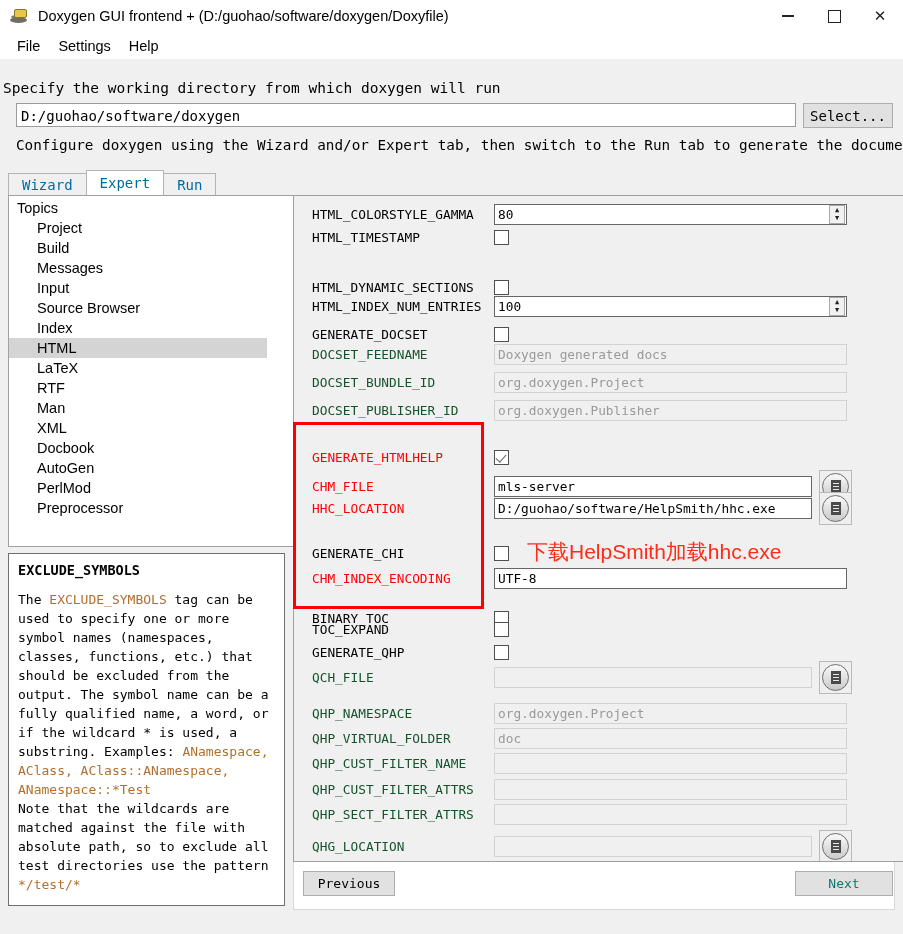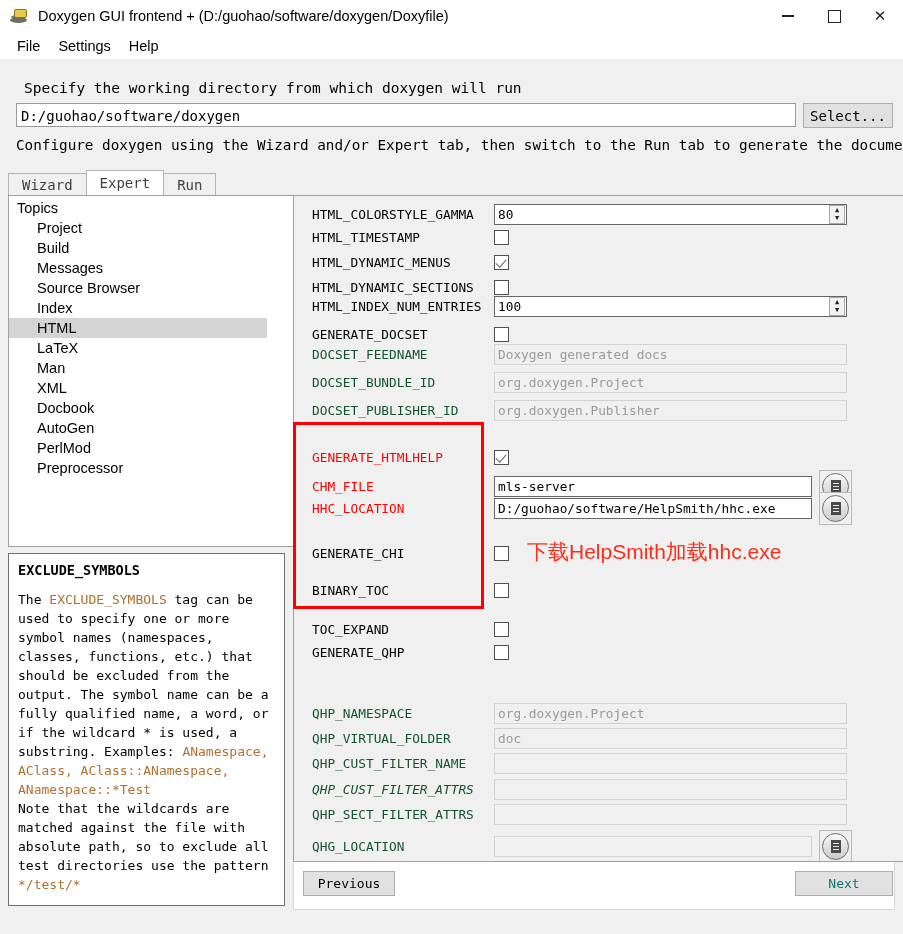--- a/index.html
+++ b/index.html
@@ -102,21 +102,21 @@
     background: #f0f0f0;
   }
 
   .mono {
     font-family: "DejaVu Sans Mono", "Liberation Mono", monospace;
   }
 
   
   #wd-label {
     position: absolute;
-    left: 24px; top: 80px;
+    left: 3px; top: 80px;
     font-size: 14.5px;
     color: #000;
     letter-spacing: 0px;
   }
   #wd-input {
     position: absolute;
     left: 16px; top: 103px;
     width: 780px; height: 24px;
     box-sizing: border-box;
     background: #ffffff;
@@ -154,21 +154,21 @@
     height: 24px;
     display: flex;
     align-items: flex-end;
   }
   #tabs .tab {
     height: 22px;
     box-sizing: border-box;
     padding: 0 13px;
     display: flex; align-items: center;
     font-size: 14px;
-    color: #404040;
+    color: #0369a1;
     background: #f0f0f0;
     border: 1px solid #b4b4b4;
     border-bottom: none;
     margin-right: -1px;
   }
   #tabs .tab.active {
     background: #ffffff;
     height: 25px;
     border-color: #b4b4b4;
     position: relative;
@@ -491,24 +491,26 @@
   <div class="tab mono active">Expert</div>
   <div class="tab mono">Run</div>
 </div>
 
 <div id="topics-panel">
   <div id="topics-list">
     <div class="topic-row">Topics</div>
     <div class="topic-row child">Project</div>
     <div class="topic-row child">Build</div>
     <div class="topic-row child">Messages</div>
+    <div class="topic-row child">Input</div>
     <div class="topic-row child">Source Browser</div>
     <div class="topic-row child">Index</div>
     <div class="topic-row child selected">HTML</div>
     <div class="topic-row child">LaTeX</div>
+    <div class="topic-row child">RTF</div>
     <div class="topic-row child">Man</div>
     <div class="topic-row child">XML</div>
     <div class="topic-row child">Docbook</div>
     <div class="topic-row child">AutoGen</div>
     <div class="topic-row child">PerlMod</div>
     <div class="topic-row child">Preprocessor</div>
   </div>
   <div id="topics-scroll">
     <div class="sb-arrow">▲</div>
     <div id="topics-thumb"></div>
@@ -531,26 +533,20 @@
               <span>▼</span>
             </div></div>
         </div>
       </div>
       <div class="srow" style="top: 31px;">
         <div class="slabel">HTML_TIMESTAMP</div>
         <div class="ctrl">
           <div class="chkbox"></div>
         </div>
       </div>
-      <div class="srow" style="top: 56px;">
-        <div class="slabel">HTML_DYNAMIC_MENUS</div>
-        <div class="ctrl">
-          <div class="chkbox checked"></div>
-        </div>
-      </div>
       <div class="srow" style="top: 81px;">
         <div class="slabel">HTML_DYNAMIC_SECTIONS</div>
         <div class="ctrl">
           <div class="chkbox"></div>
         </div>
       </div>
       <div class="srow" style="top: 100px;">
         <div class="slabel">HTML_INDEX_NUM_ENTRIES</div>
         <div class="ctrl">
           <div class="spin" style="width: 353px;">100<div class="spinbtns">
@@ -610,57 +606,74 @@
             </div>
           </div>
         </div>
       </div>
       <div class="srow" style="top: 347px;">
         <div class="slabel">GENERATE_CHI</div>
         <div class="ctrl">
           <div class="chkbox"></div>
         </div>
       </div>
-      <div class="srow" style="top: 384px;">
+      <div class="srow" style="top: 372px;">
+        <div class="slabel red">CHM_INDEX_ENCODING</div>
+        <div class="ctrl">
+          <div class="txtin" style="width: 353px;">UTF-8</div>
+        </div>
+      </div>
+      <div class="srow" style="top: 412px;">
         <div class="slabel">BINARY_TOC</div>
         <div class="ctrl">
           <div class="chkbox"></div>
         </div>
       </div>
       <div class="srow" style="top: 423px;">
         <div class="slabel">TOC_EXPAND</div>
         <div class="ctrl">
           <div class="chkbox"></div>
         </div>
       </div>
       <div class="srow" style="top: 446px;">
         <div class="slabel">GENERATE_QHP</div>
         <div class="ctrl">
           <div class="chkbox"></div>
         </div>
       </div>
+      <div class="srow" style="top: 471px;">
+        <div class="slabel dim">QCH_FILE</div>
+        <div class="ctrl">
+          <div class="txtin disabled" style="width: 318px;"></div>
+          <div class="filebtn" style="left: 325px; top: -6px;">
+            <div class="circle">
+              <div class="doc"></div>
+            </div>
+          </div>
+        </div>
+      </div>
       <div class="srow" style="top: 507px;">
         <div class="slabel dim">QHP_NAMESPACE</div>
         <div class="ctrl">
           <div class="txtin disabled" style="width: 353px;">org.doxygen.Project</div>
         </div>
       </div>
       <div class="srow" style="top: 532px;">
         <div class="slabel dim">QHP_VIRTUAL_FOLDER</div>
         <div class="ctrl">
           <div class="txtin disabled" style="width: 353px;">doc</div>
         </div>
       </div>
       <div class="srow" style="top: 557px;">
         <div class="slabel dim">QHP_CUST_FILTER_NAME</div>
         <div class="ctrl">
           <div class="txtin disabled" style="width: 353px;"></div>
         </div>
       </div>
-      <div class="srow" style="top: 583px; font-style: italic;">
+      <div class="srow" style="top: 583px;">
         <div class="slabel dim">QHP_CUST_FILTER_ATTRS</div>
         <div class="ctrl">
           <div class="txtin disabled" style="width: 353px;"></div>
         </div>
       </div>
       <div class="srow" style="top: 608px;">
         <div class="slabel dim">QHP_SECT_FILTER_ATTRS</div>
         <div class="ctrl">
           <div class="txtin disabled" style="width: 353px;"></div>
         </div>

